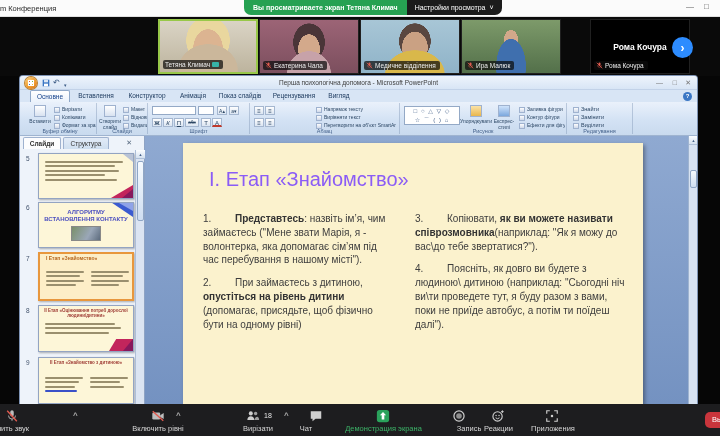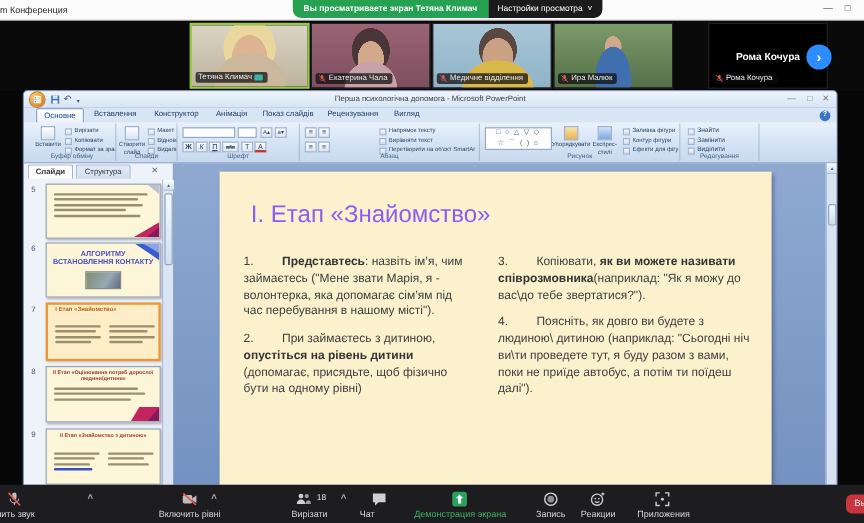--- a/index.html
+++ b/index.html
@@ -444,21 +444,21 @@
     <svg class="icn" style="left:375px" viewBox="0 0 16 16">
         <rect x="1" y="1" width="14" height="14" rx="3" fill="#2aa25b"></rect>
         <path d="M8 3.5l3.5 3.5H9.5v5h-3V7H4.5z" fill="#fff"></path>
       </svg>
     <span class="tbl green" style="left:336px;width:95px">Демонстрация экрана</span>
 
     <svg class="icn" style="left:451px" viewBox="0 0 16 16">
         <circle cx="8" cy="8" r="5.8" fill="none" stroke="#cfcfcf" stroke-width="1.4"></circle>
         <circle cx="8" cy="8" r="3.2" fill="#8f8f8f"></circle>
       </svg>
-    <span class="tbl" style="left:438px;width:42px">Запись</span>
+    <span class="tbl" style="left:448px;width:42px">Запись</span>
 
     <svg class="icn" style="left:490px" viewBox="0 0 16 16">
         <circle cx="7.5" cy="8.5" r="5.3" fill="none" stroke="#cfcfcf" stroke-width="1.3"></circle>
         <circle cx="5.8" cy="7.4" r="0.8" fill="#cfcfcf"></circle>
         <circle cx="9.2" cy="7.4" r="0.8" fill="#cfcfcf"></circle>
         <path d="M5.3 10a3 3 0 0 0 4.4 0" stroke="#cfcfcf" fill="none" stroke-width="1.1"></path>
         <path d="M13 1.5v3M11.5 3h3" stroke="#cfcfcf" stroke-width="1.1"></path>
       </svg>
     <span class="tbl" style="left:476px;width:45px">Реакции</span>
 

